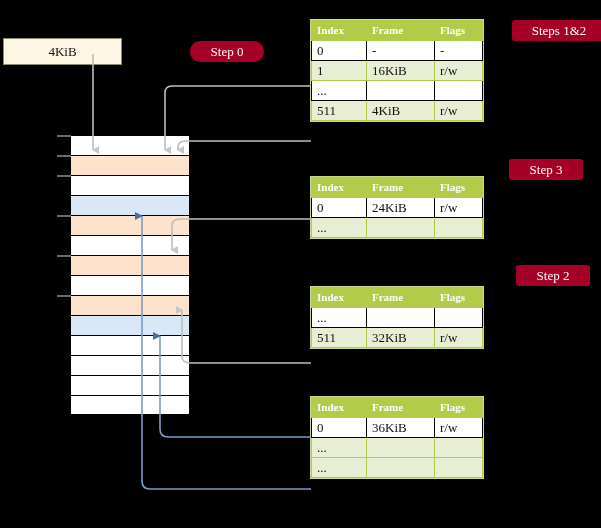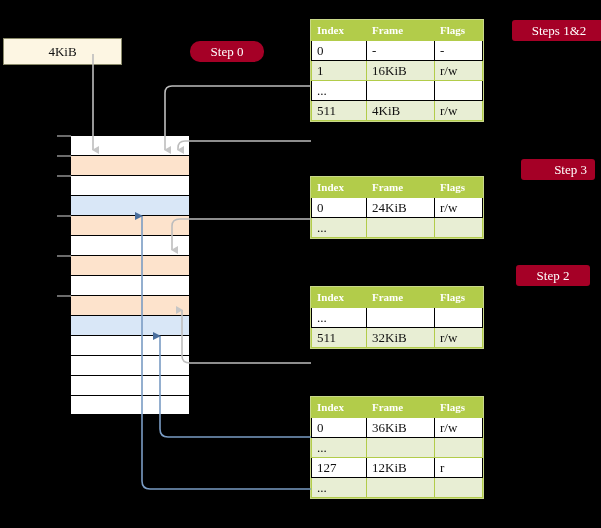--- a/index.html
+++ b/index.html
@@ -48,21 +48,21 @@
 </style>
 </head>
 <body>
 
 <div class="srcbox" style="left:3px;top:38px;width:117px;">
   <span>4KiB</span>
 </div>
 
 <div class="badge" style="left:190px;top:41px;width:58px;border-radius:10px;">Step 0</div>
 <div class="badge" style="left:512px;top:20px;width:78px;">Steps 1&amp;2</div>
-<div class="badge" style="left:521px;top:159px;width:58px;text-align:right;">Step 3</div>
+<div class="badge" style="left:509px;top:159px;width:58px;">Step 3</div>
 <div class="badge" style="left:516px;top:265px;width:58px;">Step 2</div>
 
 <div id="mem">
     <div class="memrow" style="position: relative;">
       <span class="tick" style="top: -1px;"></span>
     </div>
     <div class="memrow orange" style="position: relative;">
       <span class="tick" style="top: -1px;"></span>
     </div>
     <div class="memrow" style="position: relative;">
@@ -172,25 +172,20 @@
       <tbody>
         <tr>
           <td class="c-idx">0</td>
           <td class="c-frm">36KiB</td>
           <td class="c-flg">r/w</td>
         </tr>
         <tr class="alt">
           <td class="c-idx">...</td>
           <td class="c-frm"></td>
           <td class="c-flg"></td>
-        </tr>
-        <tr>
-          <td class="c-idx">127</td>
-          <td class="c-frm">12KiB</td>
-          <td class="c-flg">r</td>
         </tr>
         <tr class="alt">
           <td class="c-idx">...</td>
           <td class="c-frm"></td>
           <td class="c-flg"></td>
         </tr>
       </tbody>
     </table>
   </div>
 

